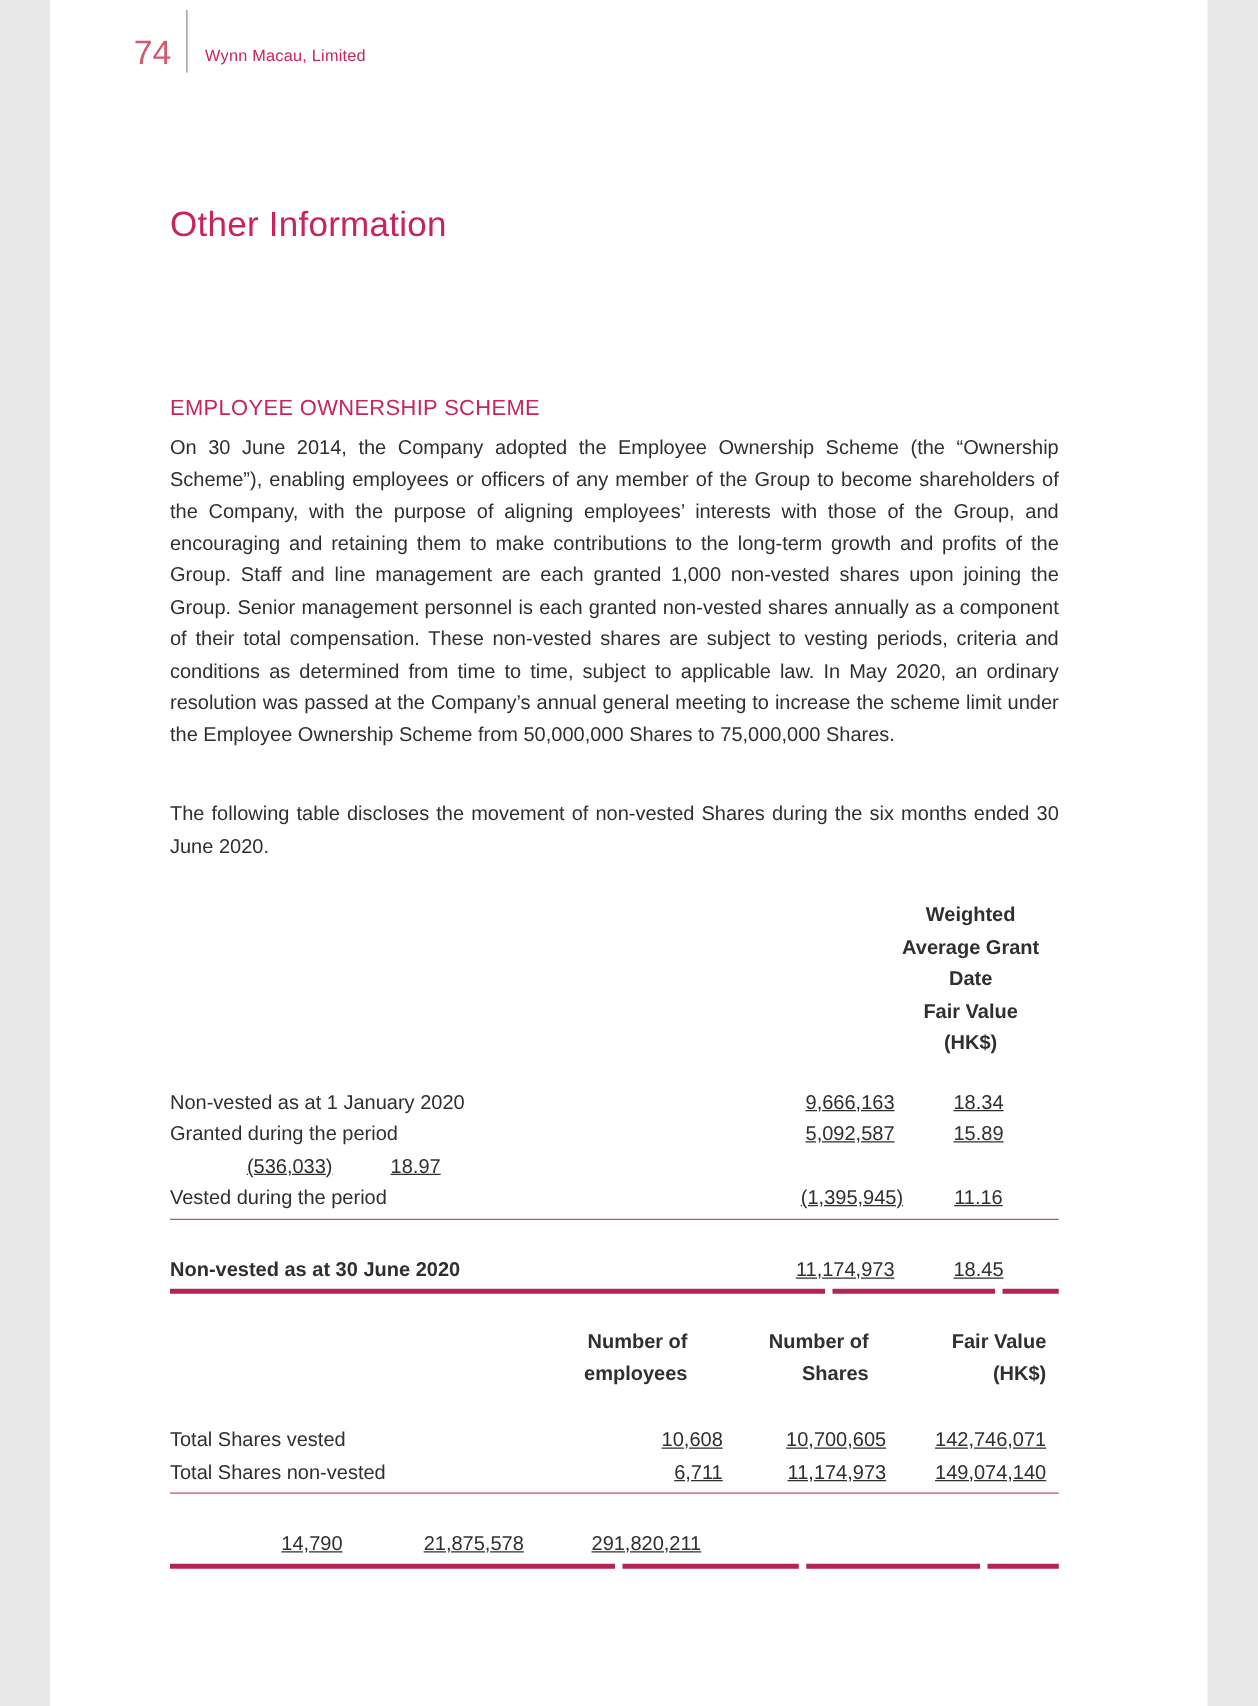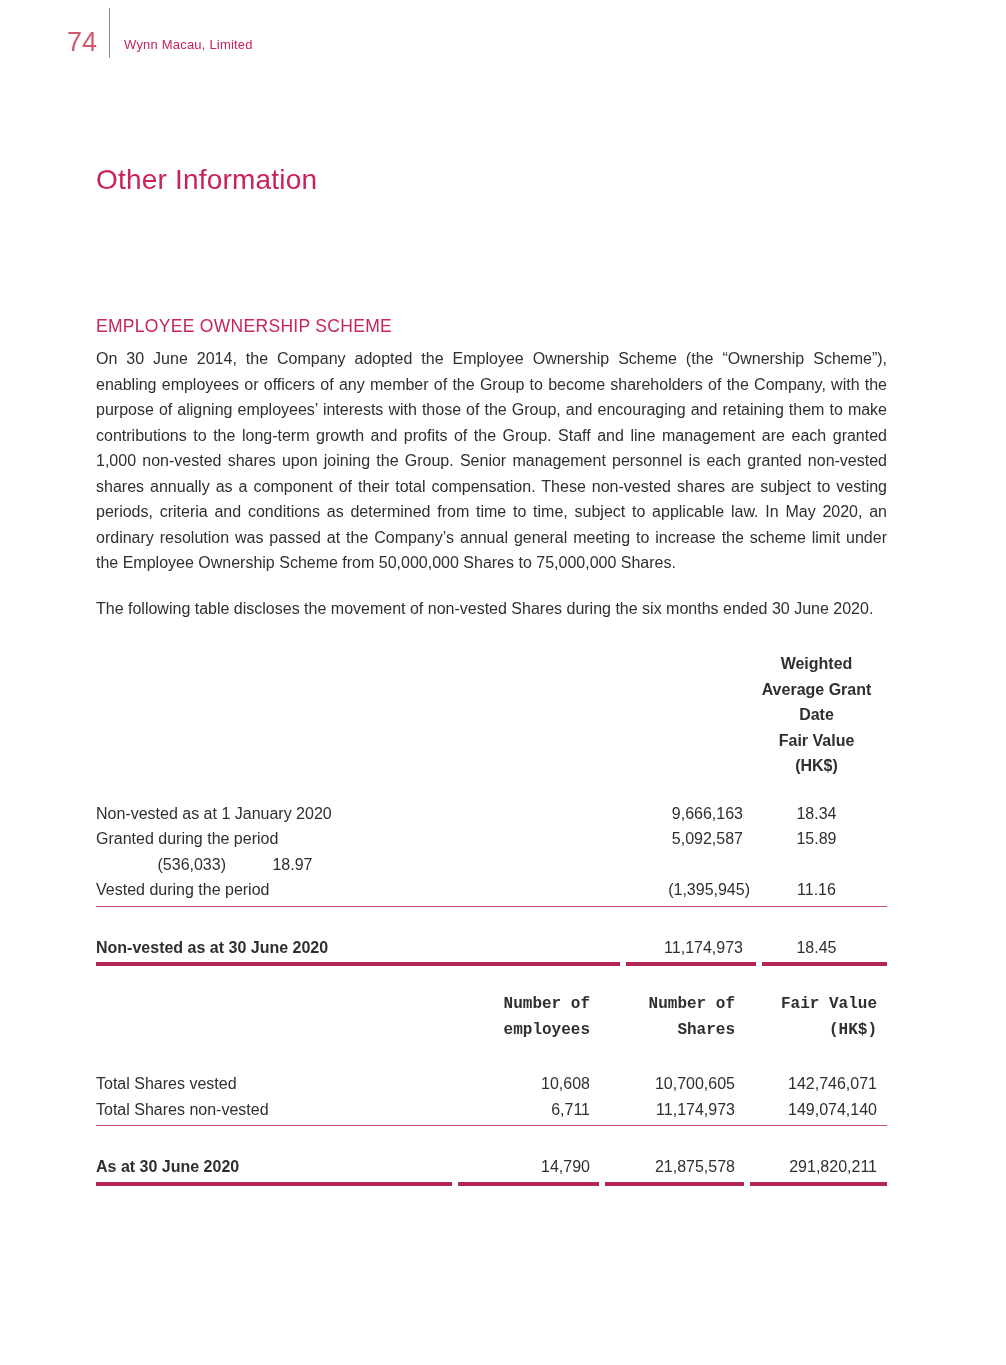--- a/index.html
+++ b/index.html
@@ -1,18 +1,18 @@
 <!DOCTYPE html>
 <html style="--accent: #C8235C; --pagenum: #D3586F; --thin: #C64F72; --thick: #B32552; --text: #2F2F30; --divider: #8F8F8F;"><head>
 <meta charset="utf-8">
 <style>
   html,body { margin:0; padding:0; background:#e8e8e8; }
   .page {
     position:relative;
-    width:1006px; height:1365px;
+    width:926px; height:1365px;
     margin:0 auto;
     background:#ffffff;
     font-family:"Liberation Sans", sans-serif;
     color:var(--text);
     box-sizing:border-box;
     padding:8px 119px 0 96px;
     overflow:hidden;
   }
   
   .page-header { display:flex; align-items:flex-end; margin-left:-29px; height:50px; }
@@ -20,24 +20,24 @@
   .header-divider { width:1px; height:50px; background:var(--divider); margin:0 14px 0 12px; align-self:flex-start; }
   .company-name { font-size:13px; color:var(--accent); padding-bottom:6px; letter-spacing:.2px; }
   
   h1 { margin:106px 0 0 0; font-size:28px; font-weight:400; color:var(--accent); letter-spacing:.2px; }
   h2 { margin:120px 0 0 0; font-size:17.5px; font-weight:400; color:var(--accent); letter-spacing:.3px; }
   .body-para {
     margin:9px 0 0 0;
     font-size:16px; line-height:25.5px;
     text-align:justify;
   }
-  .body-para + .body-para { margin-top:20px; }
+  .body-para + .body-para { margin-top:38px; }
   p.intro2 { margin-top:38px; }
   
-  .num { text-align:right; }
+  .num { text-align:right;text-decoration:underline; }
   .th { font-weight:bold; }
   .rule-thin { height:1px; background:var(--thin); margin-top:3px; }
   .rule-thick { display:flex; margin-top:2px; }
   .rule-thick .seg { height:4px; background:var(--thick); }
   .total-row { font-size:16px; line-height:26px; margin-top:28px; display:flex; }
   .total-row .tlabel { font-weight:bold; }
   
   .t1 { margin-top:30px; }
   .t1-head { display:flex; align-items:flex-end; font-size:16px; line-height:25.5px; }
   .t1-head .spacer { flex:1; }
@@ -45,21 +45,21 @@
   .t1-rows { margin-top:22px; }
   .t1-label { width:524px; }
   .t1-col2 { width:136px; text-align:right; padding-right:13px; box-sizing:border-box; }
   .t1-col2.paren { padding-right:6px; }
   .t1-col3 { width:131px; text-align:center; padding-right:10px; box-sizing:border-box; }
   .t1 .seg1 { width:524px; margin-right:6px; }
   .t1 .seg2 { width:130px; margin-right:6px; }
   .t1 .seg3 { flex:1; }
   
   .t2 { margin-top:26px; }
-  .t2-head { display:flex; align-items:flex-end; font-size:16px; line-height:25.5px;font-family:Liberation Mono, monospace; }
+  .t2-head { display:flex; align-items:flex-end; font-size:16px; line-height:25.5px; }
   .t2-head .spacer { flex:1; }
   .t2-row { display:flex; font-size:16px; line-height:25.5px; }
   .t2-rows { margin-top:28px; }
   .t2-label { width:356px; }
   .t2-col2 { width:147px; text-align:right; padding-right:9px; box-sizing:border-box; }
   .t2-col3 { width:145px; text-align:right; padding-right:9px; box-sizing:border-box; }
   .t2-col4 { width:143px; text-align:right; padding-right:10px; box-sizing:border-box; }
   .t2 .seg1 { width:356px; margin-right:6px; }
   .t2 .seg2 { width:141px; margin-right:6px; }
   .t2 .seg3 { width:139px; margin-right:6px; }
@@ -164,21 +164,20 @@
         <div class="t2-label">Total Shares non-vested</div>
         <div class="t2-col2 num">6,711</div>
         <div class="t2-col3 num">11,174,973</div>
         <div class="t2-col4 num">149,074,140</div>
       </div>
     </div>
 
     <div class="rule-thin"></div>
 
     <div class="total-row t2-row">
-      <div class="t2-label tlabel">As at 30 June 2020</div>
       <div class="t2-col2 num">14,790</div>
       <div class="t2-col3 num">21,875,578</div>
       <div class="t2-col4 num">291,820,211</div>
     </div>
 
     <div class="rule-thick">
       <div class="seg seg1"></div>
       <div class="seg seg2"></div>
       <div class="seg seg3"></div>
       <div class="seg seg4"></div>

